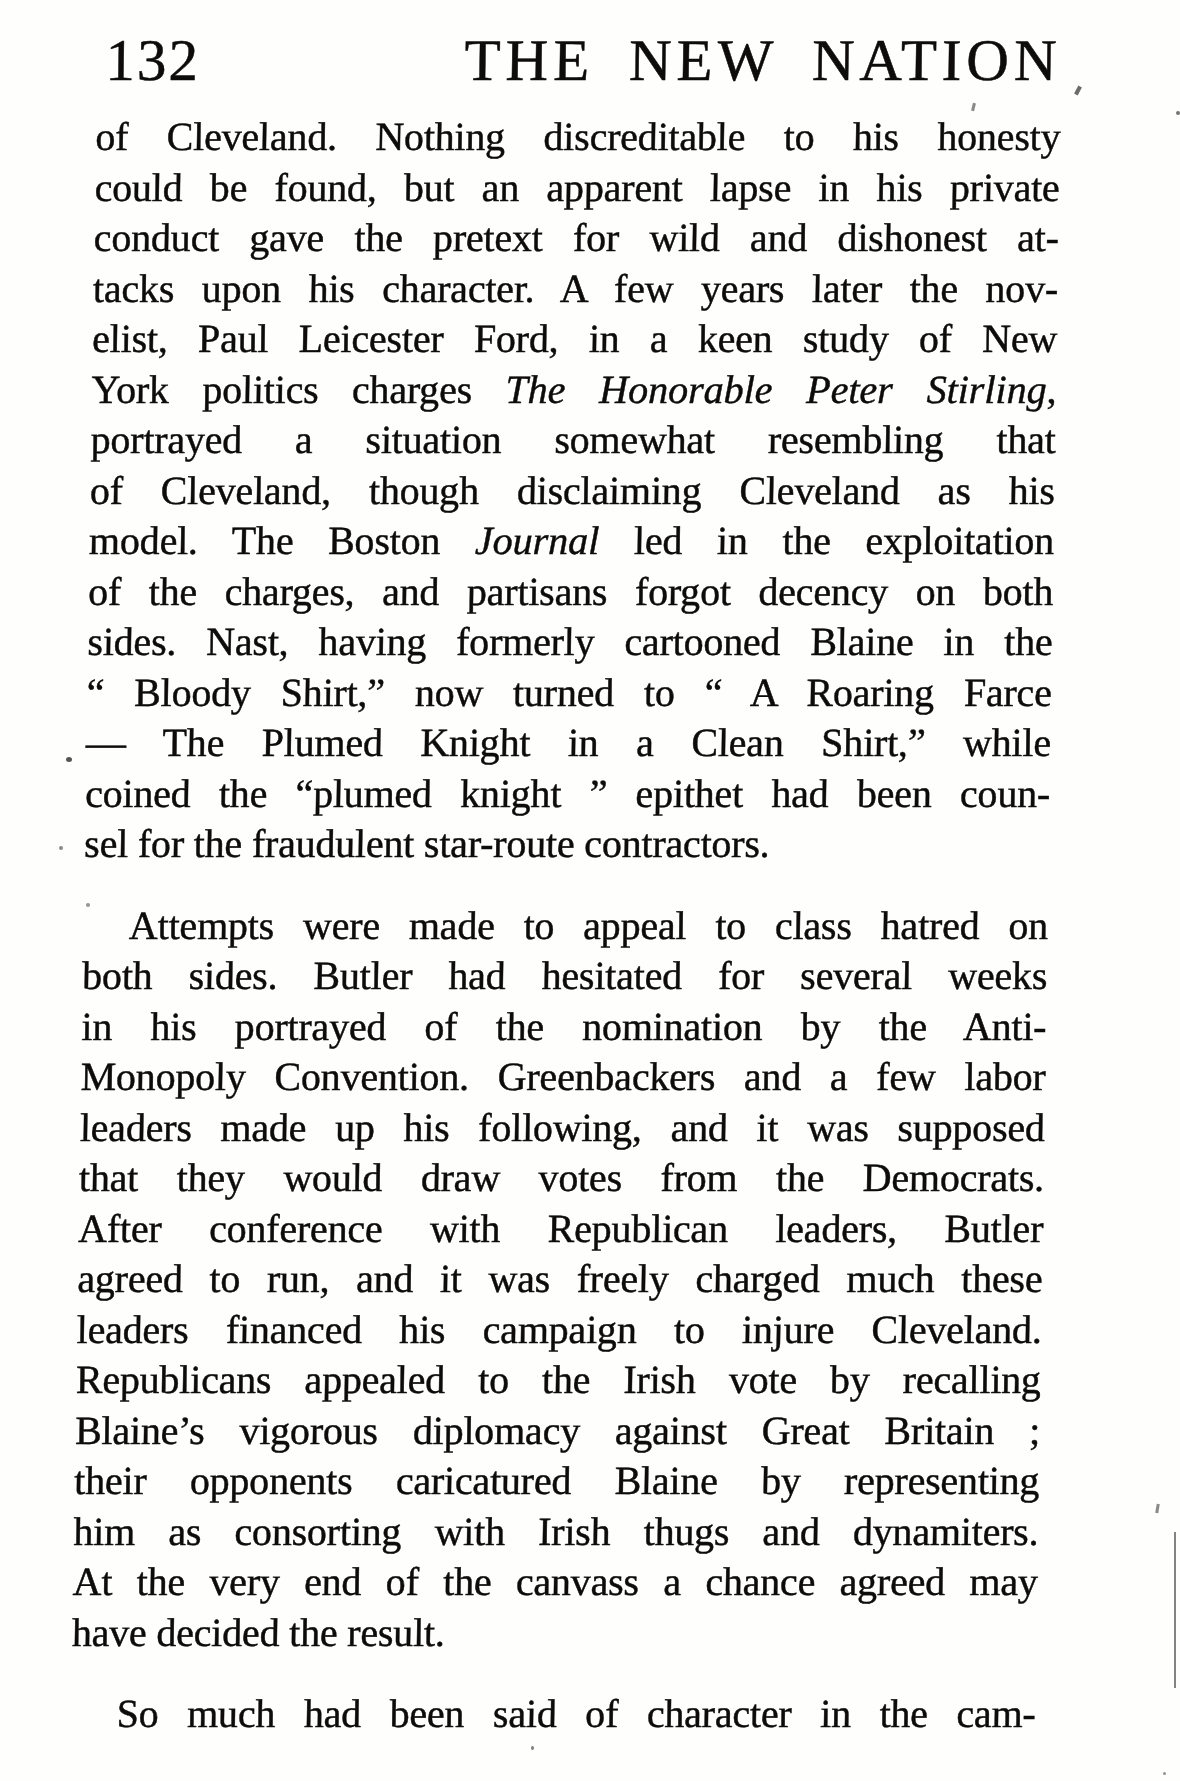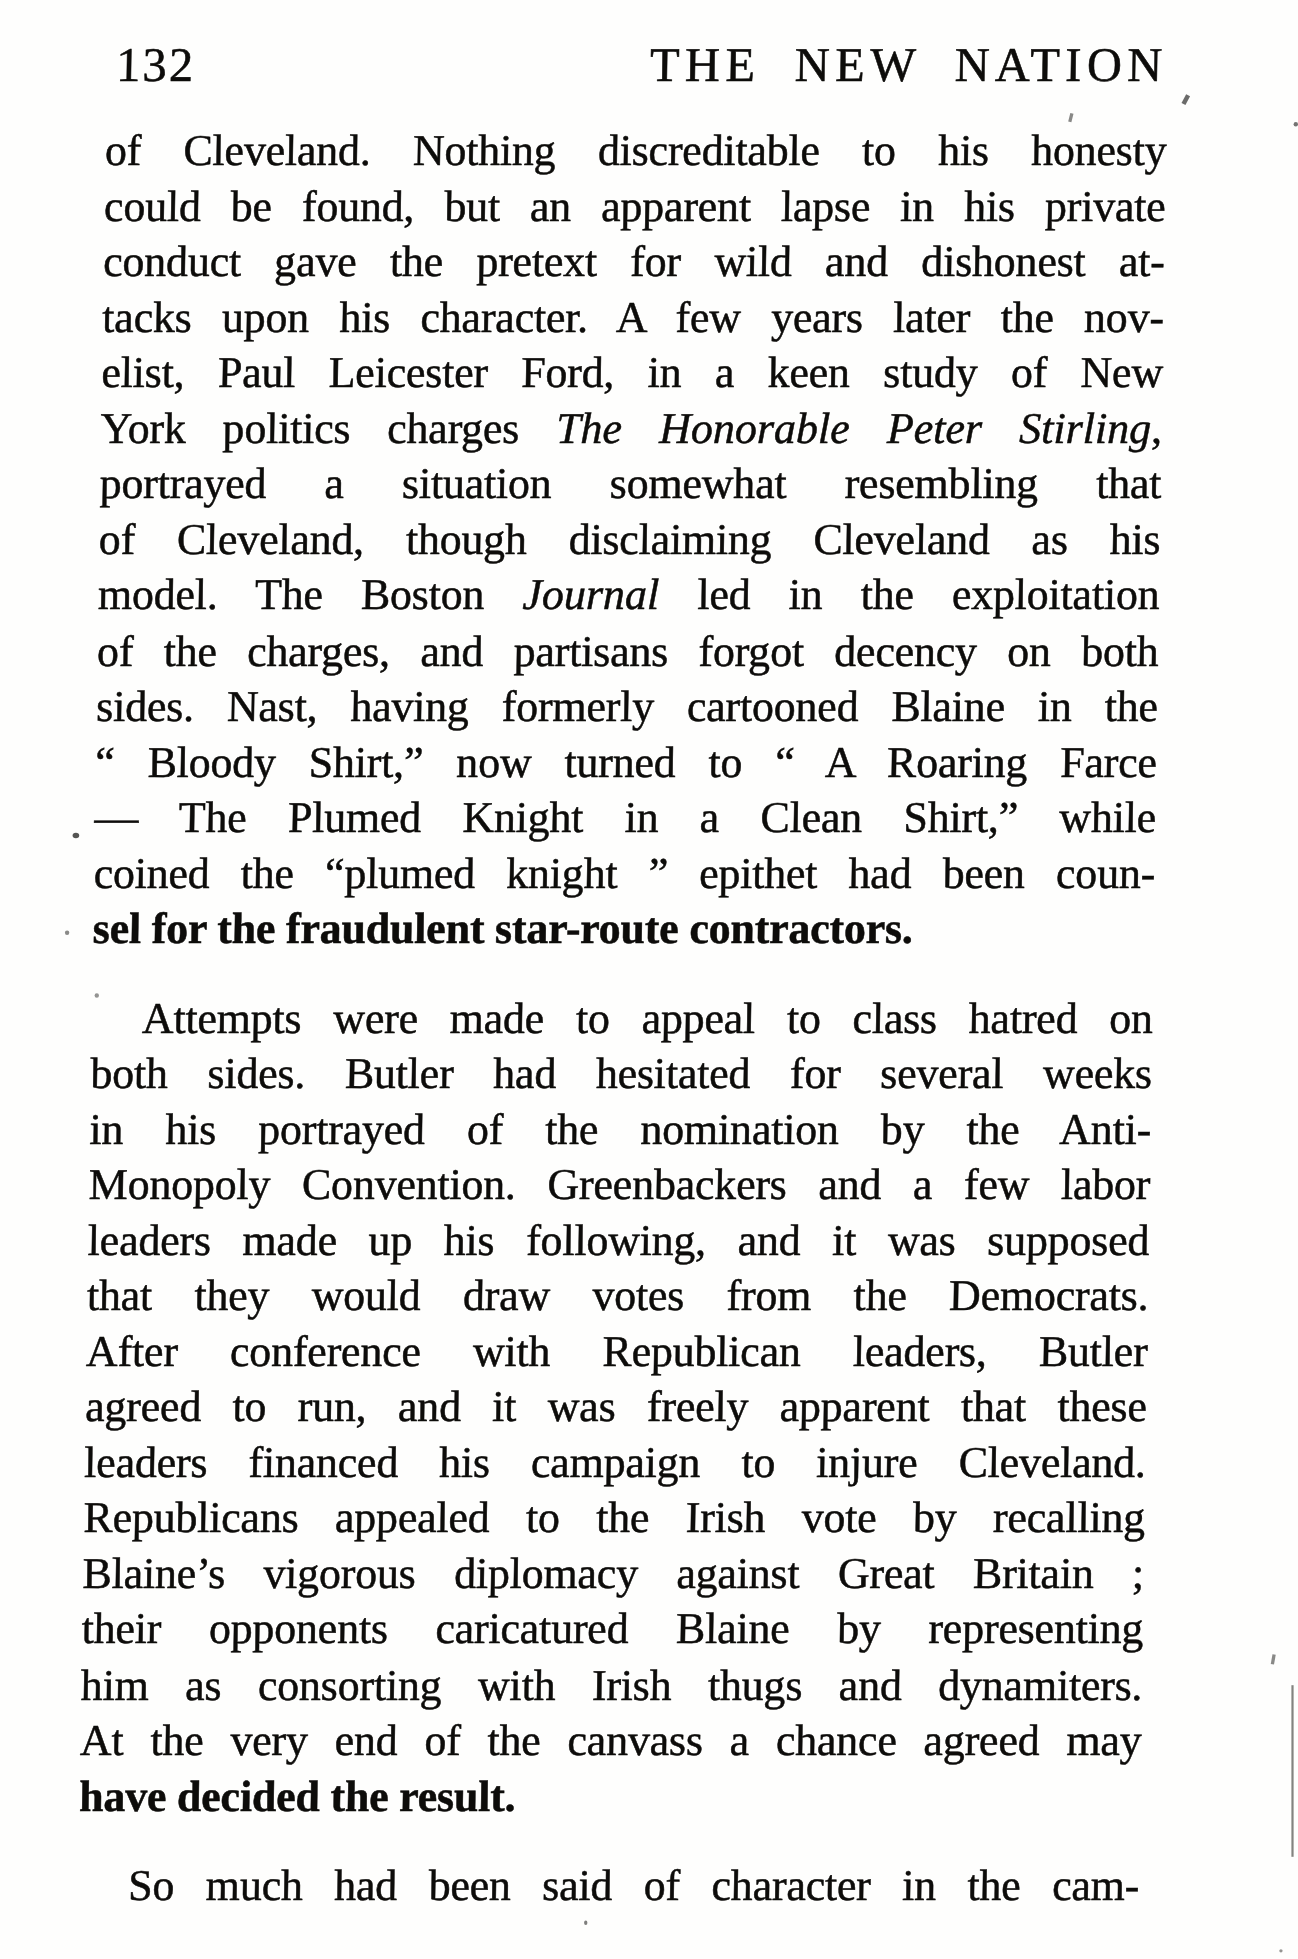--- a/index.html
+++ b/index.html
@@ -11,21 +11,21 @@
     font-family:"Liberation Serif", serif;
     color:#0d0c0a;
   }
   .sheet{
     position:absolute;left:97px;top:36px;width:965px;
     transform:skewX(-0.9deg);
     transform-origin:0 0;
   }
   .running-head{
     position:relative;height:52px;
-    font-size:44px;line-height:48px;
+    font-size:59px;line-height:48px;
     -webkit-text-stroke:0.5px #0d0c0a;
   }
   .pageno{
     position:absolute;left:9px;top:0;
     letter-spacing:2px;
   }
   .head-title{
     text-align:right;
     padding-left:12px;
     letter-spacing:5px;
@@ -37,21 +37,21 @@
     letter-spacing:-0.2px;
     -webkit-text-stroke:0.45px #0d0c0a;
   }
   .line{
     height:50.5px;line-height:50.5px;
     text-align:justify;
     text-align-last:justify;
     text-justify:inter-word;
     white-space:normal;
   }
-  .line.pl{text-align-last:left;font-weight:bold;}
+  .line.pl{text-align-last:left;}
   .line.in{text-indent:46px;margin-top:31px;}
   .it{font-style:italic;letter-spacing:0;}
   
   .speck{position:absolute;background:#2a2a28;border-radius:50%;}
   .tickmark{position:absolute;background:#3a3a38;}
   .hairline{position:absolute;width:2px;background:#6d6d6a;}
 </style>
 </head>
 <body>
 
@@ -85,21 +85,21 @@
       </div>
 
       <div>
         <div class="line in">Attempts were made to appeal to class hatred on</div>
         <div class="line">both sides. Butler had hesitated for several weeks</div>
         <div class="line">in his portrayed of the nomination by the Anti-</div>
         <div class="line">Monopoly Convention. Greenbackers and a few labor</div>
         <div class="line">leaders made up his following, and it was supposed</div>
         <div class="line">that they would draw votes from the Democrats.</div>
         <div class="line">After conference with Republican leaders, Butler</div>
-        <div class="line">agreed to run, and it was freely apparent that these</div>
+        <div class="line">agreed to run, and it was freely charged much these</div>
         <div class="line">leaders financed his campaign to injure Cleveland.</div>
         <div class="line">Republicans appealed to the Irish vote by recalling</div>
         <div class="line">Blaine’s vigorous diplomacy against Great Britain ;</div>
         <div class="line">their opponents caricatured Blaine by representing</div>
         <div class="line">him as consorting with Irish thugs and dynamiters.</div>
         <div class="line">At the very end of the canvass a chance agreed may</div>
         <div class="line pl">have decided the result.</div>
       </div>
 
       <div>

